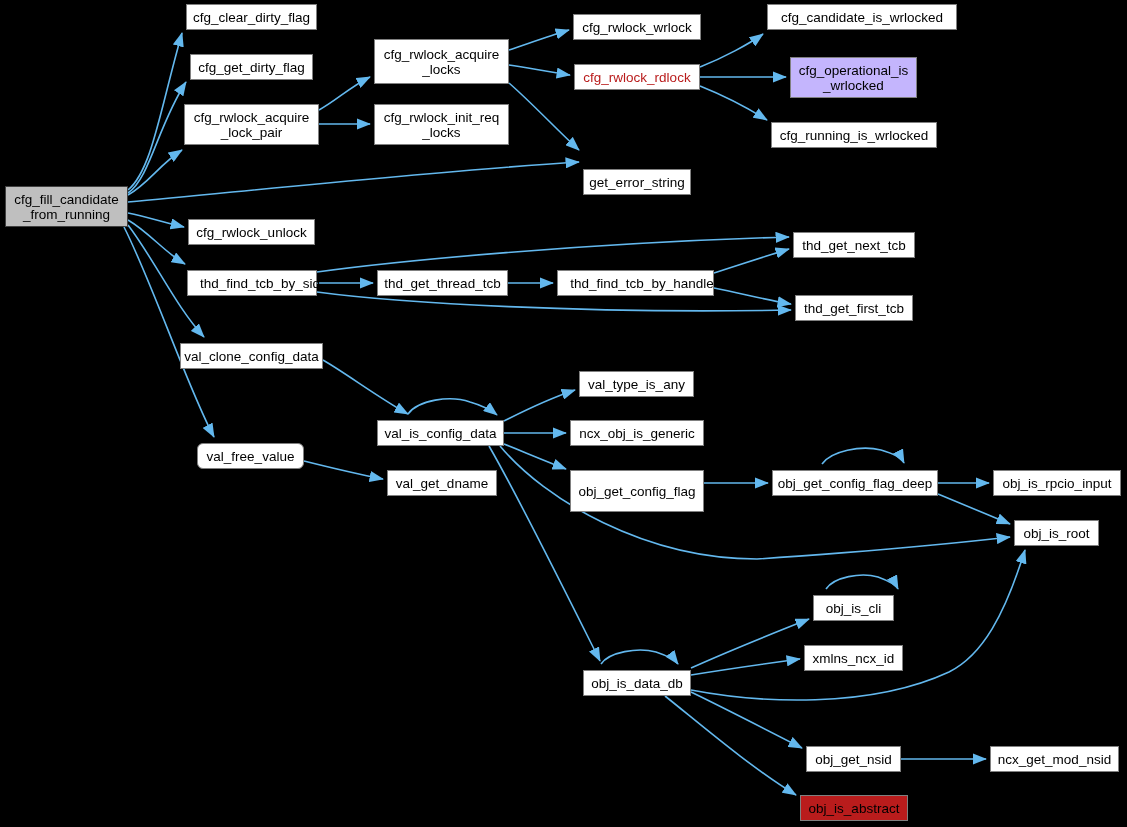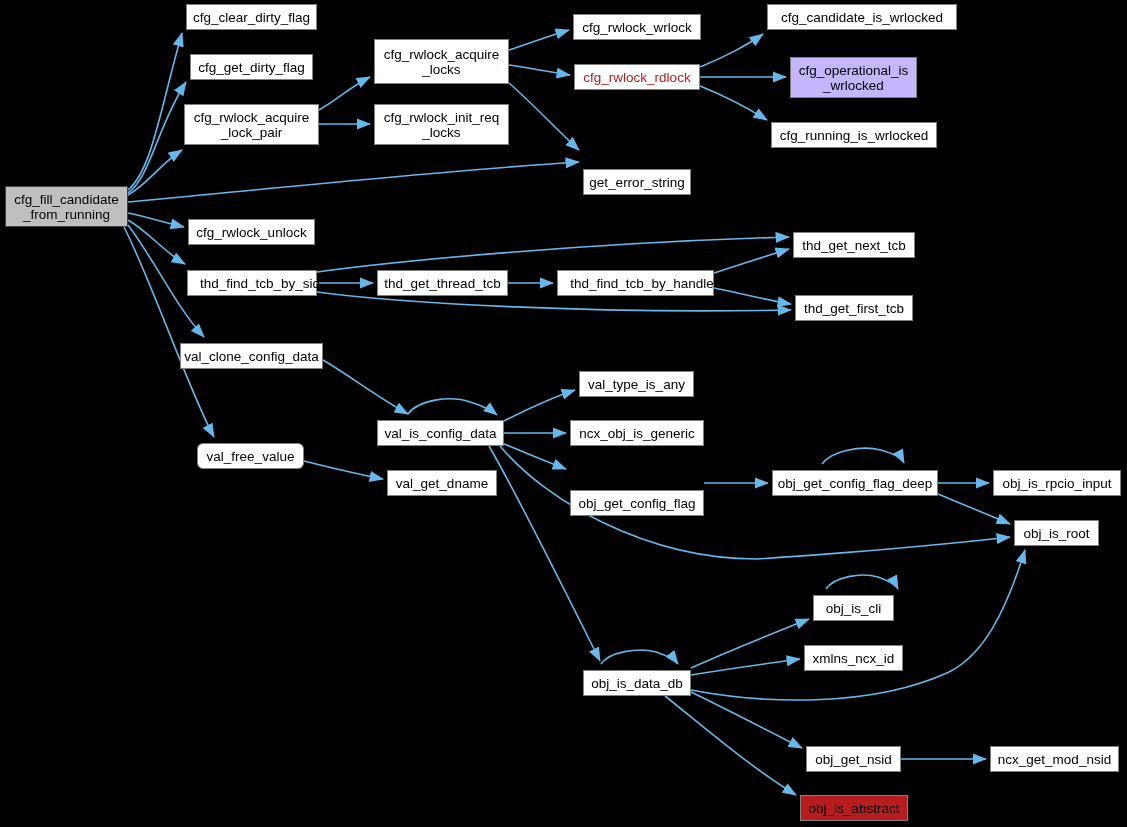--- a/index.html
+++ b/index.html
@@ -126,21 +126,21 @@
 _locks</div>
       <div class="node" style="left: 377px; top: 270px; width: 131px; height: 26px; background: rgb(255, 255, 255); border-color: rgb(128, 128, 128); color: rgb(0, 0, 0);">thd_get_thread_tcb</div>
       <div class="node" style="left: 377px; top: 420px; width: 127px; height: 26px; background: rgb(255, 255, 255); border-color: rgb(128, 128, 128); color: rgb(0, 0, 0);">val_is_config_data</div>
       <div class="node" style="left: 387px; top: 470px; width: 110px; height: 26px; background: rgb(255, 255, 255); border-color: rgb(128, 128, 128); color: rgb(0, 0, 0);">val_get_dname</div>
       <div class="node" style="left: 583px; top: 150px; width: 108px; height: 26px; background: rgb(255, 255, 255); border-color: rgb(128, 128, 128); color: rgb(0, 0, 0); margin-top: 19px;">get_error_string</div>
       <div class="node" style="left: 573px; top: 14px; width: 128px; height: 26px; background: rgb(255, 255, 255); border-color: rgb(128, 128, 128); color: rgb(0, 0, 0);">cfg_rwlock_wrlock</div>
       <div class="node" style="left: 574px; top: 64px; width: 126px; height: 26px; background: rgb(255, 255, 255); border-color: rgb(128, 128, 128); color: #b91c1c;">cfg_rwlock_rdlock</div>
       <div class="node" style="left: 557px; top: 270px; width: 157px; height: 26px; background: rgb(255, 255, 255); border-color: rgb(128, 128, 128); color: rgb(0, 0, 0); padding-left: 13px;">thd_find_tcb_by_handle</div>
       <div class="node" style="left: 579px; top: 371px; width: 115px; height: 26px; background: rgb(255, 255, 255); border-color: rgb(128, 128, 128); color: rgb(0, 0, 0);">val_type_is_any</div>
       <div class="node" style="left: 570px; top: 420px; width: 134px; height: 26px; background: rgb(255, 255, 255); border-color: rgb(128, 128, 128); color: rgb(0, 0, 0);">ncx_obj_is_generic</div>
-      <div class="node" style="left: 570px; top: 470px; width: 134px; height: 26px; background: rgb(255, 255, 255); border-color: rgb(128, 128, 128); color: rgb(0, 0, 0); margin-top: 20px;">obj_get_config_flag</div>
+      <div class="node" style="left: 570px; top: 470px; width: 134px; height: 42px; background: rgb(255, 255, 255); border-color: rgb(128, 128, 128); color: rgb(0, 0, 0);">obj_get_config_flag</div>
       <div class="node" style="left: 583px; top: 670px; width: 108px; height: 26px; background: rgb(255, 255, 255); border-color: rgb(128, 128, 128); color: rgb(0, 0, 0);">obj_is_data_db</div>
       <div class="node" style="left: 767px; top: 4px; width: 190px; height: 26px; background: rgb(255, 255, 255); border-color: rgb(128, 128, 128); color: rgb(0, 0, 0);">cfg_candidate_is_wrlocked</div>
       <div class="node" style="left: 790px; top: 57px; width: 127px; height: 41px; background: #c4b5fd; border-color: rgb(128, 128, 128); color: rgb(0, 0, 0);">cfg_operational_is
 _wrlocked</div>
       <div class="node" style="left: 771px; top: 122px; width: 166px; height: 26px; background: rgb(255, 255, 255); border-color: rgb(128, 128, 128); color: rgb(0, 0, 0);">cfg_running_is_wrlocked</div>
       <div class="node" style="left: 793px; top: 232px; width: 122px; height: 26px; background: rgb(255, 255, 255); border-color: rgb(128, 128, 128); color: rgb(0, 0, 0);">thd_get_next_tcb</div>
       <div class="node" style="left: 795px; top: 295px; width: 118px; height: 26px; background: rgb(255, 255, 255); border-color: rgb(128, 128, 128); color: rgb(0, 0, 0);">thd_get_first_tcb</div>
       <div class="node" style="left: 772px; top: 470px; width: 166px; height: 26px; background: rgb(255, 255, 255); border-color: rgb(128, 128, 128); color: rgb(0, 0, 0);">obj_get_config_flag_deep</div>
       <div class="node" style="left: 813px; top: 595px; width: 81px; height: 26px; background: rgb(255, 255, 255); border-color: rgb(128, 128, 128); color: rgb(0, 0, 0); text-align: center;">obj_is_cli</div>
       <div class="node" style="left: 804px; top: 645px; width: 99px; height: 26px; background: rgb(255, 255, 255); border-color: rgb(128, 128, 128); color: rgb(0, 0, 0);">xmlns_ncx_id</div>

